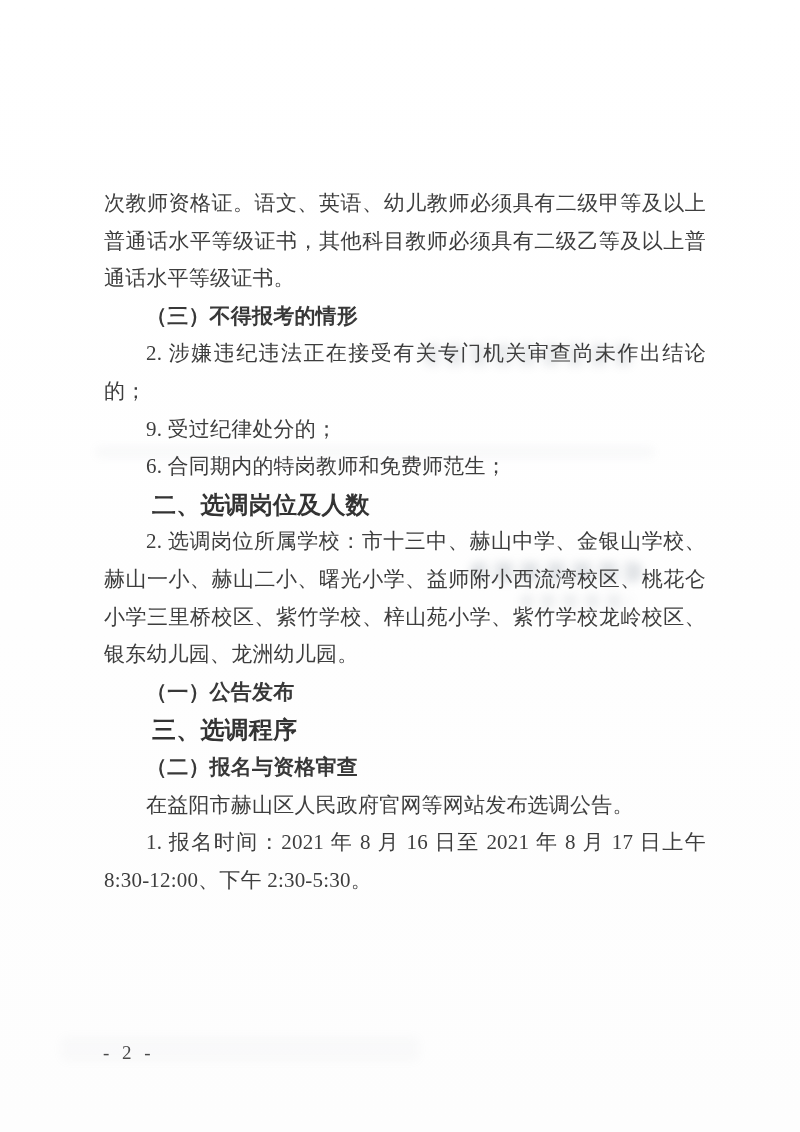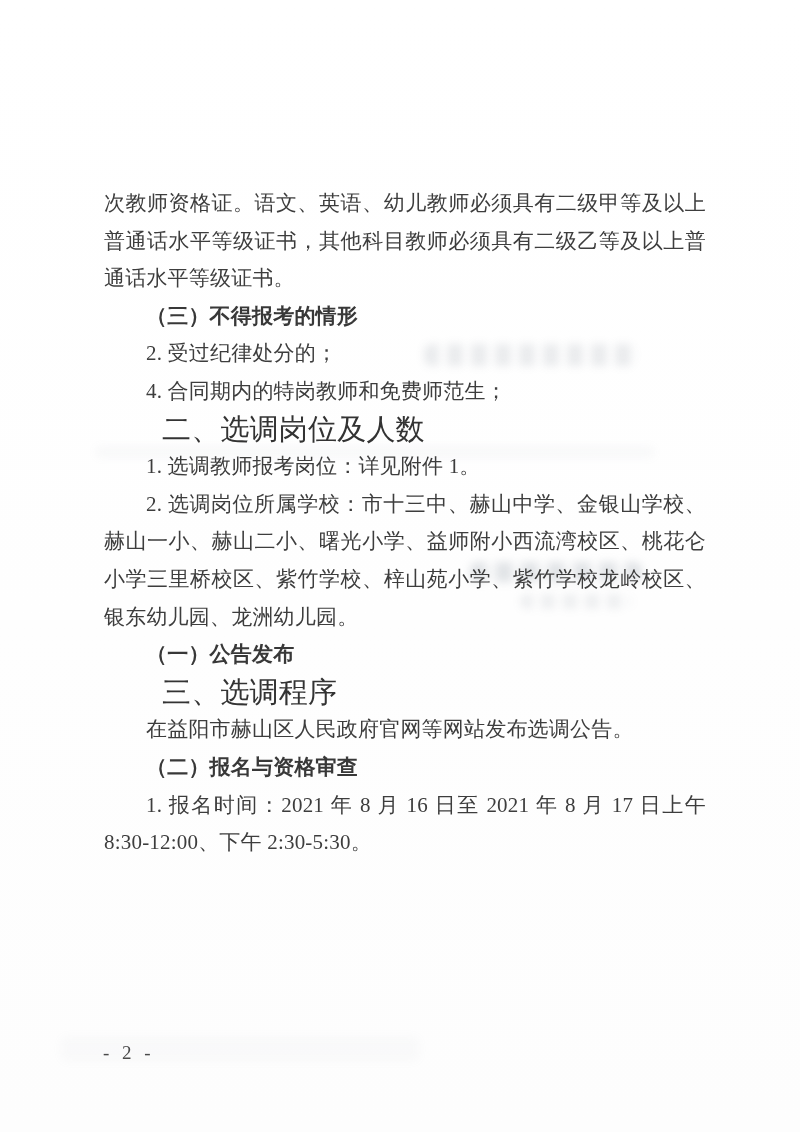--- a/index.html
+++ b/index.html
@@ -24,22 +24,22 @@
     font-size: 21px;
     line-height: 37.6px;
     text-align: justify;
     letter-spacing: 0.2px;
     margin-top: 28px;
   }
   .blk { margin: 0; }
   .blk.indent { text-indent: 2em; }
   .blk.heading-bold {
     font-family: "Liberation Sans", "DejaVu Sans", sans-serif;
-    font-weight: 400;
-    font-size: 29px;
+    font-weight: 700;
+    font-size: 24px;
     text-align: left;
     color: #333333;
   }
   .blk.heading-kai {
     font-weight: 600;
     text-align: left;
     color: #383838;
     font-family: Liberation Serif, serif;
   }
   .page-footer {
@@ -89,26 +89,26 @@
 <div class="page">
   <div class="artifact artifact-1"></div>
   <div class="artifact artifact-2"></div>
   <div class="artifact artifact-3"></div>
   <div class="artifact artifact-4"></div>
   <div class="artifact artifact-5"></div>
 
   <main class="doc-body">
       <p class="blk body">次教师资格证。语文、英语、幼儿教师必须具有二级甲等及以上普通话水平等级证书，其他科目教师必须具有二级乙等及以上普通话水平等级证书。</p>
       <p class="blk heading-kai indent">（三）不得报考的情形</p>
-      <p class="blk body indent">2. 受过纪律处分的；</p>
-      <p class="blk body indent">4. 合同期内的特岗教师和免费师范生；</p>
+      <p class="blk body indent">2. 涉嫌违纪违法正在接受有关专门机关审查尚未作出结论的；</p>
+      <p class="blk body indent">9. 受过纪律处分的；</p>
+      <p class="blk body indent">6. 合同期内的特岗教师和免费师范生；</p>
       <p class="blk heading-bold indent">二、选调岗位及人数</p>
-      <p class="blk body indent">1. 选调教师报考岗位：详见附件 1。</p>
       <p class="blk body indent">2. 选调岗位所属学校：市十三中、赫山中学、金银山学校、赫山一小、赫山二小、曙光小学、益师附小西流湾校区、桃花仑小学三里桥校区、紫竹学校、梓山苑小学、紫竹学校龙岭校区、银东幼儿园、龙洲幼儿园。</p>
       <p class="blk heading-kai indent">（一）公告发布</p>
       <p class="blk heading-bold indent">三、选调程序</p>
+      <p class="blk heading-kai indent">（二）报名与资格审查</p>
       <p class="blk body indent">在益阳市赫山区人民政府官网等网站发布选调公告。</p>
-      <p class="blk heading-kai indent">（二）报名与资格审查</p>
       <p class="blk body indent">1. 报名时间：2021 年 8 月 16 日至 2021 年 8 月 17 日上午 8:30-12:00、下午 2:30-5:30。</p>
     </main>
 
   <div class="page-footer">- 2 -</div>
 </div>
 
 </body></html>

